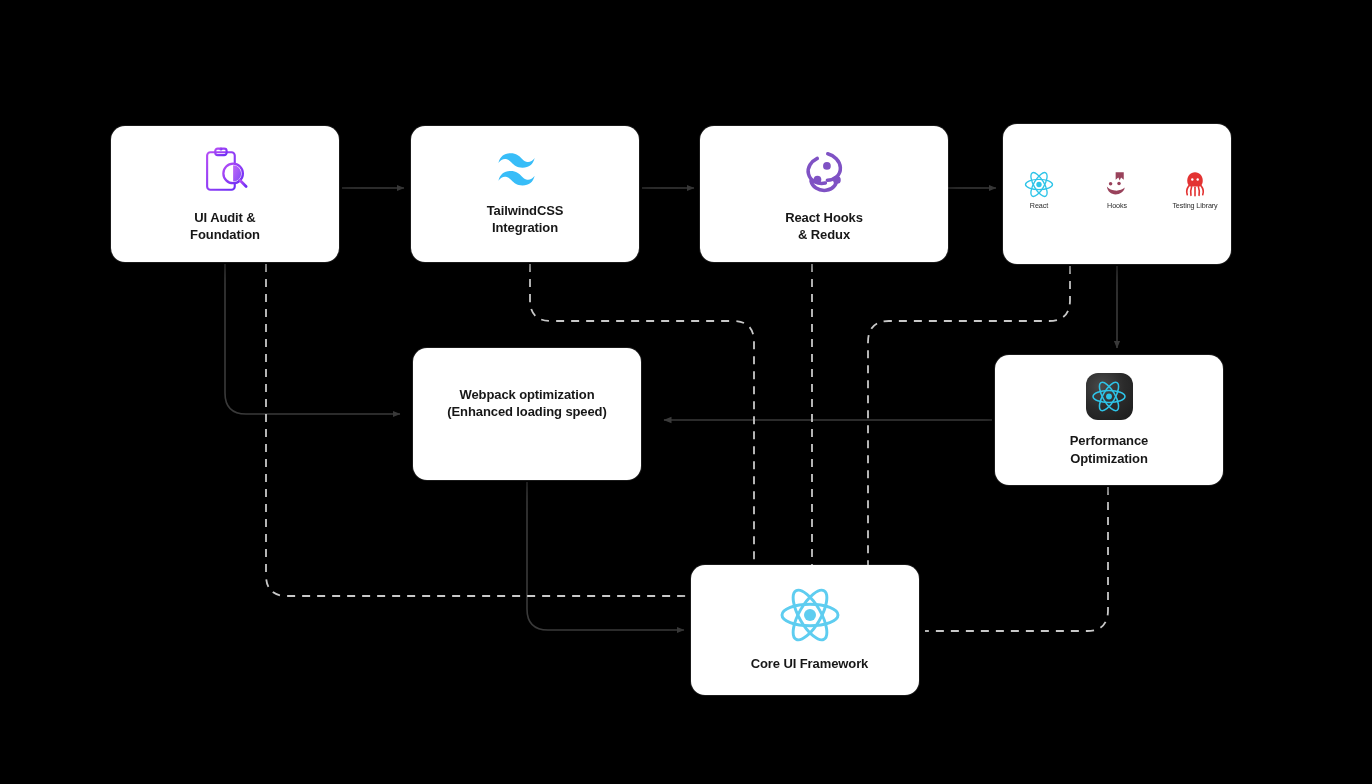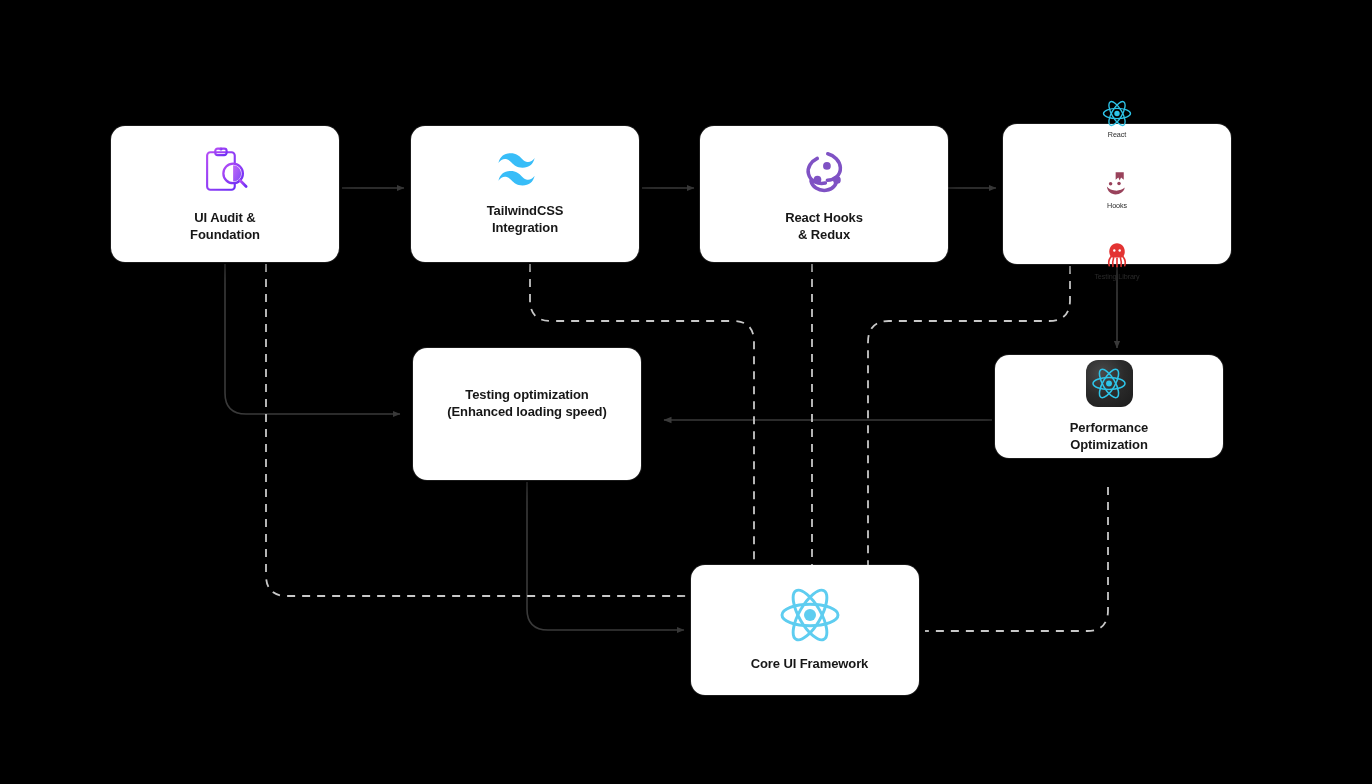--- a/index.html
+++ b/index.html
@@ -55,30 +55,30 @@
     justify-content: center;
     margin-bottom: 12px;
   }
   
   #card-ui-audit   { left: 111px; top: 126px; width: 228px; height: 136px; }
   #card-tailwind   { left: 411px; top: 126px; width: 228px; height: 136px; }
   #card-react-hooks{ left: 700px; top: 126px; width: 248px; height: 136px; }
   #card-testing    { left: 1003px; top: 124px; width: 228px; height: 140px; }
   
   #card-webpack    { left: 413px; top: 348px; width: 228px; height: 132px; justify-content: flex-start; padding-top: 38px; }
-  #card-performance{ left: 995px; top: 355px; width: 228px; height: 103px; }
+  #card-performance{ left: 995px; top: 355px; width: 228px; height: 130px; }
   
   #card-core-ui    { left: 691px; top: 565px; width: 228px; height: 130px; padding-left: 9px; }
 
   .trio {
     display: flex;
-    flex-direction: column;
+    flex-direction: row;
     align-items: flex-start;
     justify-content: center;
-    gap: 32px;
+    gap: 18px;
     margin-bottom: 8px;
   }
   .trio-item {
     display: flex;
     flex-direction: column;
     align-items: center;
     width: 60px;
   }
   .trio-caption {
     font-size: 7.2px;
@@ -229,21 +229,21 @@
             <path d="M25,23.5 C26.5,28 27,32 26,36"></path>
             <path d="M29,22 C32,26 33,31 31.5,35"></path>
           </g>
         </svg>
         <div class="trio-caption">Testing Library</div>
       </div>
     </div>
   </div>
 
   <div class="card" id="card-webpack">
-    <div class="card-label">Testing optimization
+    <div class="card-label">Webpack optimization
 (Enhanced loading speed)</div>
   </div>
 
   <div class="card" id="card-performance">
     <div class="card-icon">
       <div class="badge">
         <svg width="36" height="33" viewBox="0 0 44 40" xmlns="http://www.w3.org/2000/svg">
           <g fill="none" stroke="#2ec4e8" stroke-width="1.9">
             <ellipse cx="22" cy="20" rx="19.5" ry="7.4"></ellipse>
             <ellipse cx="22" cy="20" rx="19.5" ry="7.4" transform="rotate(60 22 20)"></ellipse>

